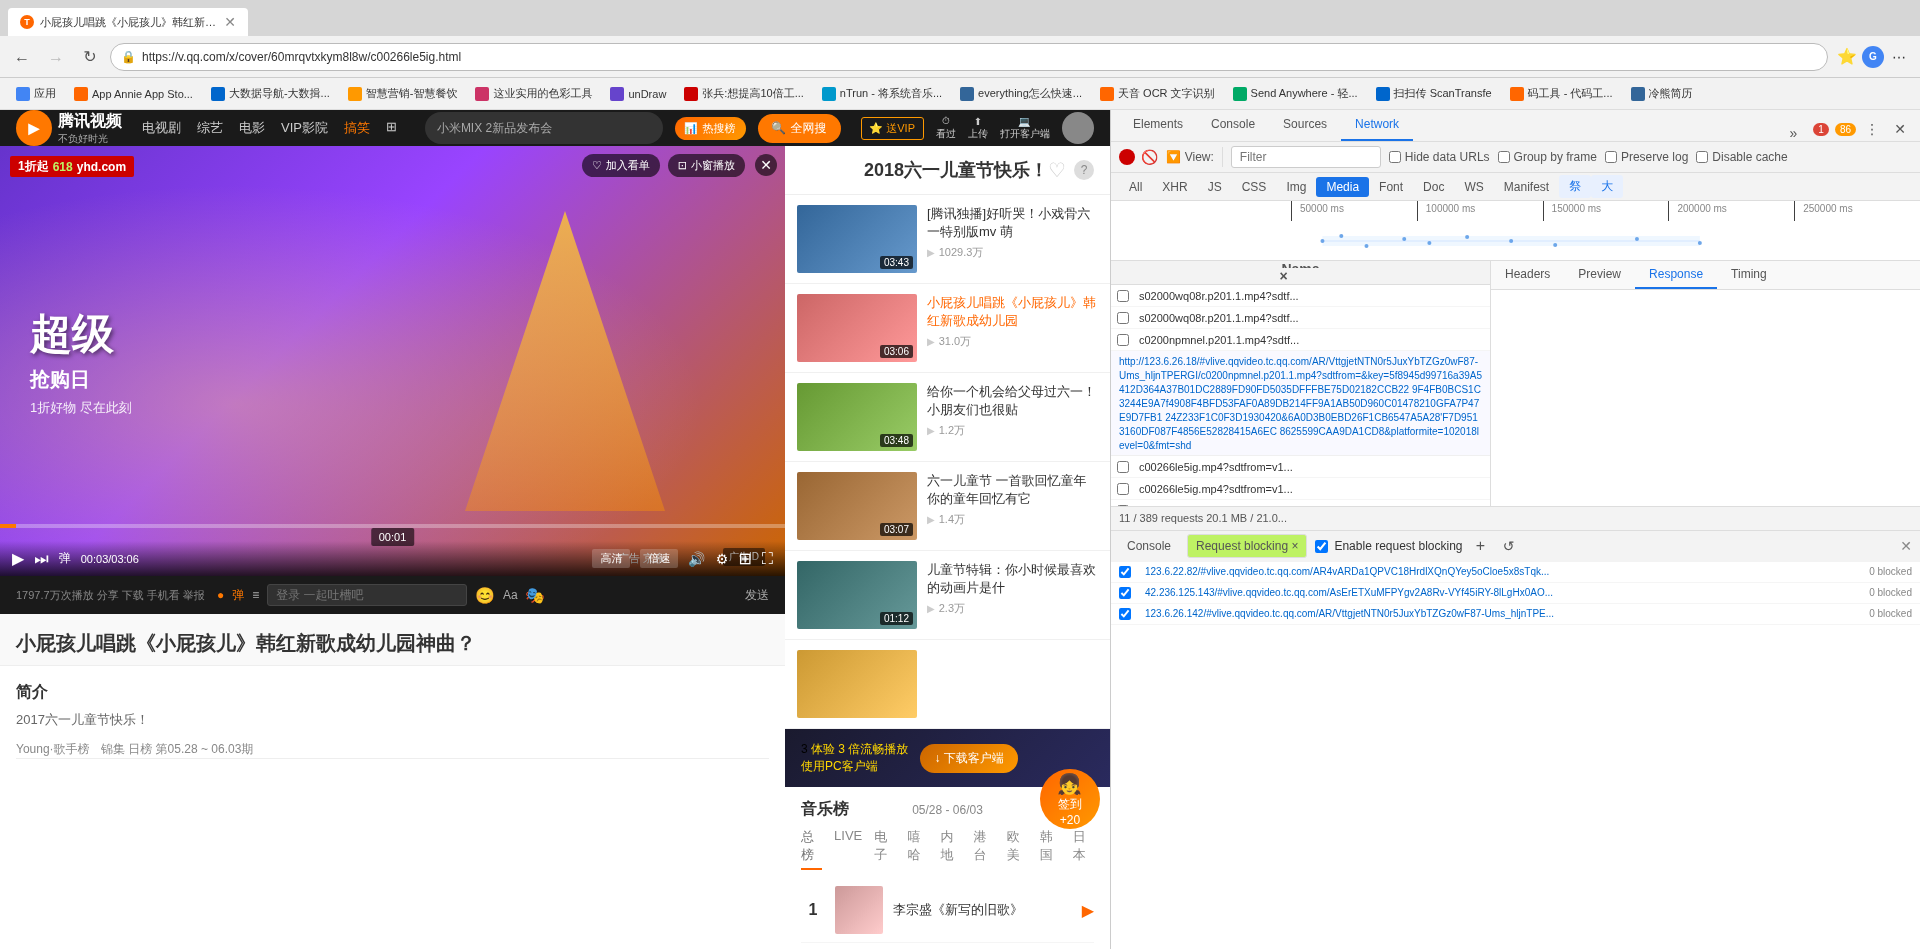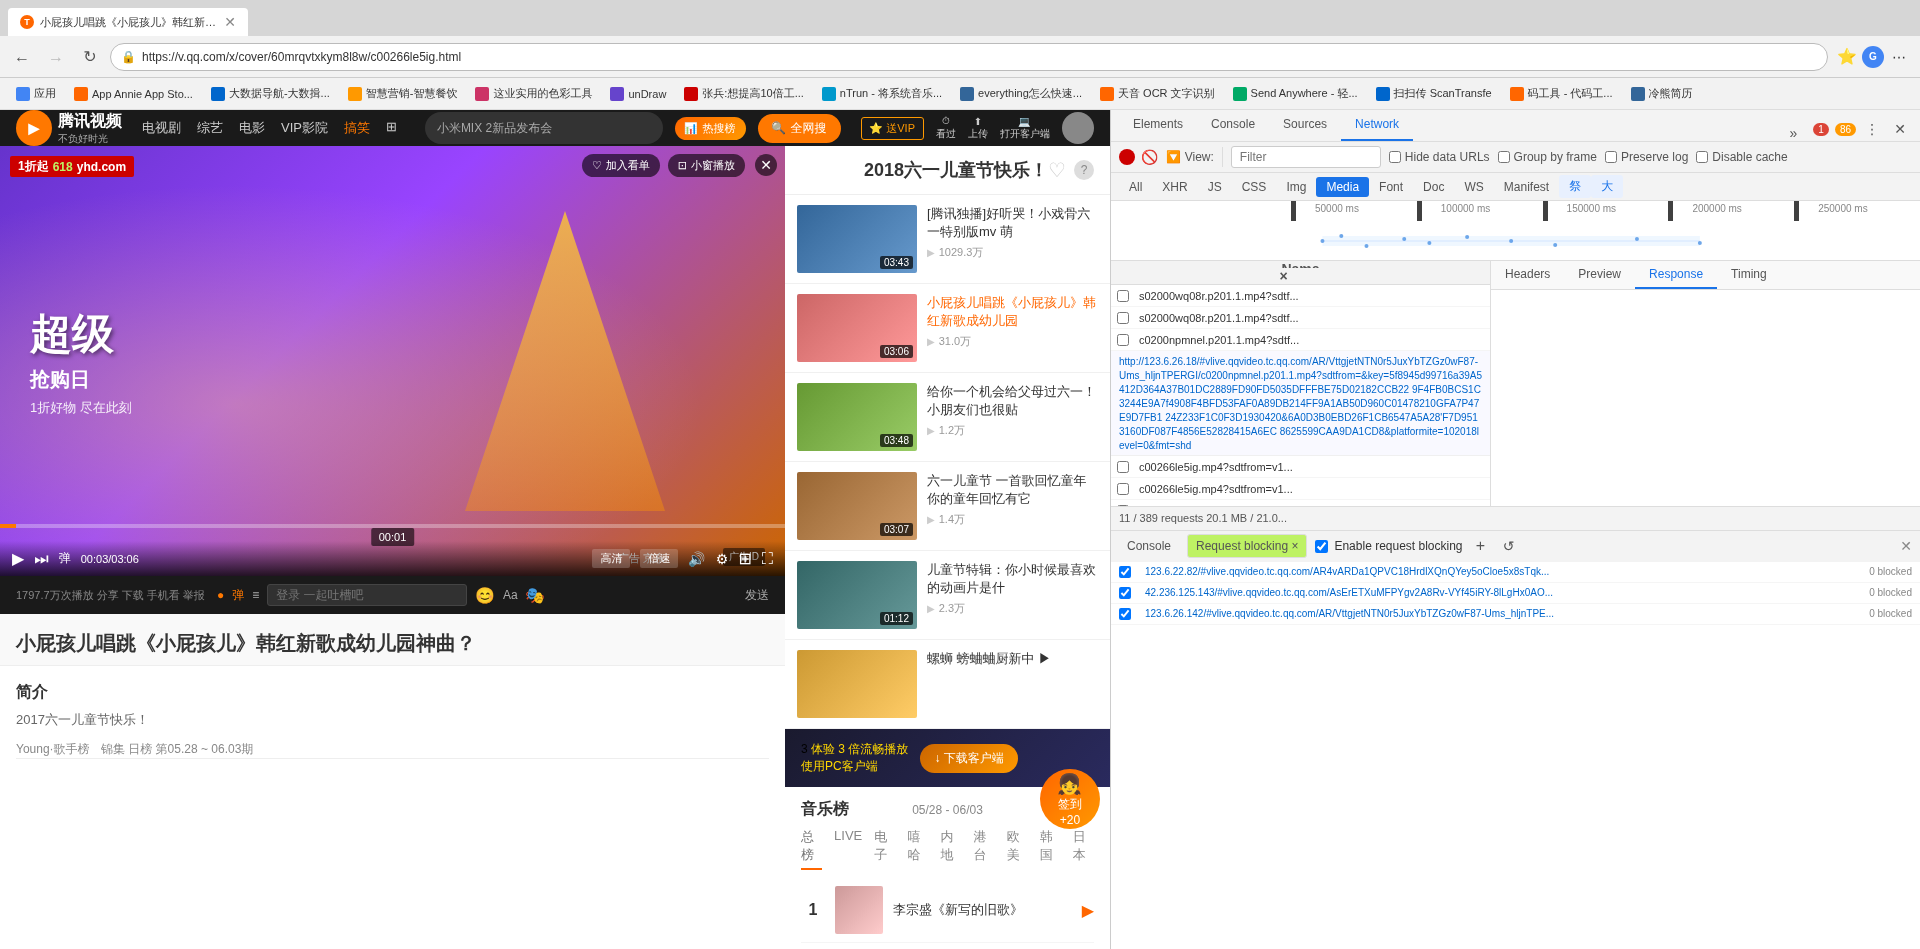--- a/index.html
+++ b/index.html
@@ -162,21 +162,21 @@
     .preserve-log-check { width: 12px; height: 12px; }
 
     
     .network-type-filter { background: #f3f3f3; border-bottom: 1px solid #ddd; padding: 2px 8px; display: flex; align-items: center; gap: 0; }
     .type-filter-btn { padding: 3px 10px; font-size: 12px; color: #555; cursor: pointer; border-radius: 3px; white-space: nowrap; }
     .type-filter-btn.active { background: #1a73e8; color: white; border-radius: 3px; }
 
     
     .network-timeline { background: white; border-bottom: 1px solid #ddd; height: 60px; position: relative; overflow: hidden; }
     .timeline-ruler { display: flex; position: absolute; top: 0; left: 180px; right: 0; height: 20px; }
-    .timeline-mark { flex: 1; border-left: 5px solid #404040; font-size: 10px; color: #888; padding-left: 19px; padding-top: 2px; }
+    .timeline-mark { flex: 1; border-left: 1px solid #404040; font-size: 10px; color: #888; padding-left: 8px; padding-top: 2px; }
     .timeline-bars { position: absolute; top: 20px; left: 180px; right: 0; height: 40px; }
 
     
     .network-content { display: flex; flex: 1; overflow: hidden; }
     .network-list { flex: 0 0 380px; border-right: 1px solid #ddd; overflow-y: auto; overflow-x: hidden; }
     .network-headers { background: #f3f3f3; border-bottom: 1px solid #ddd; display: flex; align-items: center; height: 24px; font-size: 14px; color: #555; flex-direction: column; }
     .nh-checkbox { width: 24px; display: flex; align-items: center; justify-content: center; }
     .nh-name { flex: 1; padding: 0 6px; overflow: hidden; text-overflow: ellipsis; white-space: nowrap; font-weight: bold; }
     .nh-status { width: 50px; padding: 0 4px; font-weight: bold; }
     .network-row { display: flex; align-items: center; height: 22px; border-bottom: 1px solid #f5f5f5; cursor: pointer; font-size: 11px; }
@@ -520,23 +520,20 @@
               <div class="rec-title">儿童节特辑：你小时候最喜欢的动画片是什</div>
               <div class="rec-views">
                 <span class="views-icon">▶</span>
                 <span>2.3万</span>
               </div>
             </div>
           </div>
           <div class="recommend-item">
             <div class="thumb-container">
               <div class="thumb" style="background:linear-gradient(135deg,#cc9933,#ffcc66);"></div>
-            </div>
-            <div class="rec-info">
-              <div class="rec-title">螺蛳  螃蛐蛐厨新中 ▶</div>
             </div>
           </div>
         </div>
 
         <div class="vip-banner">
           <div>
             <span>3</span>
             <span style="color:#ffd700;font-size:12px;white-space:pre-line;">体验 3 倍流畅播放
 使用PC客户端</span>
           </div>

